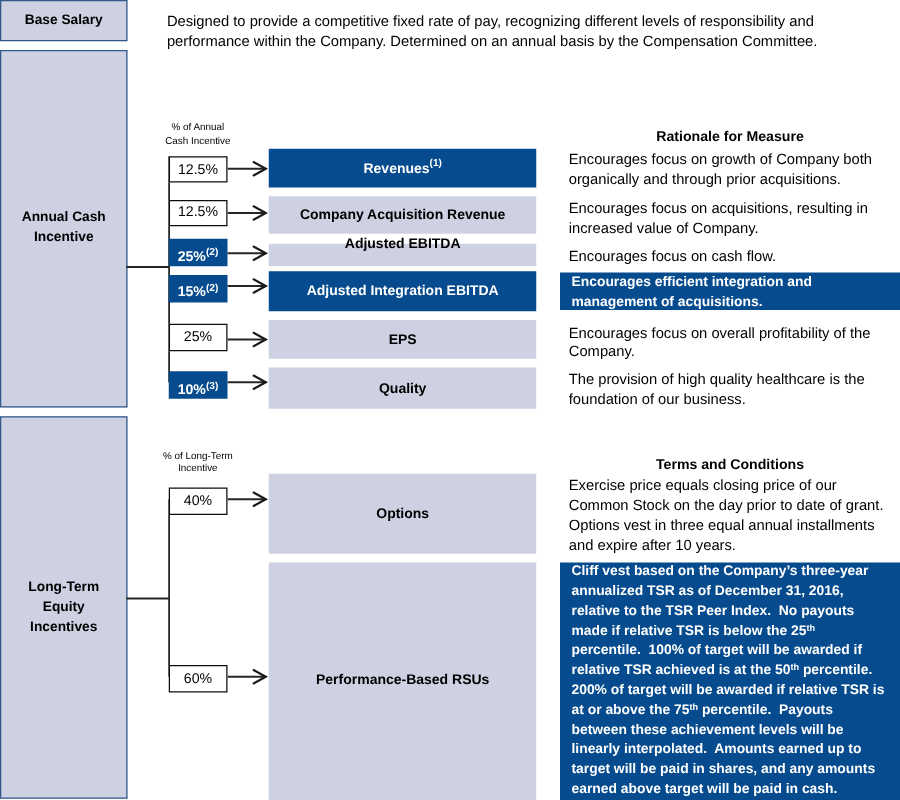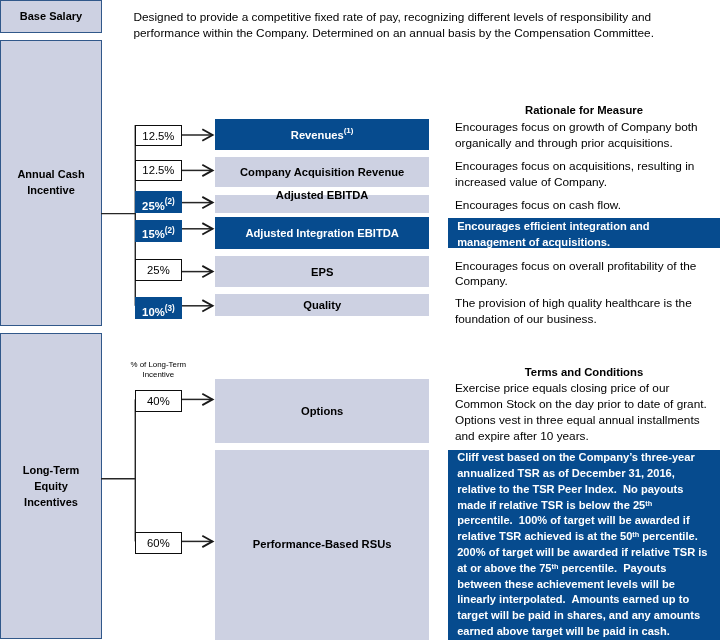--- a/index.html
+++ b/index.html
@@ -75,20 +75,21 @@
         <path d="M 202.3 300.1 L 212.6 305.8 L 202.3 311.5" fill="none" stroke="#1A1A1A" stroke-width="1.8" stroke-linecap="butt"></path>
         <line x1="135.3" y1="399.4" x2="135.3" y2="541.4" stroke="#262626" stroke-width="1.45"></line>
         <line x1="101" y1="478.8" x2="136" y2="478.8" stroke="#262626" stroke-width="1.45"></line>
         <line x1="182" y1="399.4" x2="212.6" y2="399.4" stroke="#262626" stroke-width="1.5"></line>
         <path d="M 202.3 393.7 L 212.6 399.4 L 202.3 405.09999999999997" fill="none" stroke="#1A1A1A" stroke-width="1.8" stroke-linecap="butt"></path>
         <line x1="182" y1="541.4" x2="212.6" y2="541.4" stroke="#262626" stroke-width="1.5"></line>
         <path d="M 202.3 535.6999999999999 L 212.6 541.4 L 202.3 547.1" fill="none" stroke="#1A1A1A" stroke-width="1.8" stroke-linecap="butt"></path>
       </g>
     </svg>
 
+  <div class="cap" style="left:108.3px;top:97.3px;width:100px;">% of Annual<br>Cash Incentive</div>
   <div class="cap" style="left:108.3px;top:359.5px;width:100px;">% of Long-Term<br>Incentive</div>
 
   <div class="rathead" style="left:455px;top:103.6px;width:258px;">Rationale for Measure</div>
   <div class="rathead" style="left:455px;top:365.8px;width:258px;">Terms and Conditions</div>
 
   <div id="dyn">
       <div class="pct white" style="left:134.8px;top:124.9px;width:47.19999999999999px;height:21.6px;">12.5%</div>
       <div class="bar blue" style="left:215px;top:118.7px;width:214.3px;height:31.7px;">Revenues<sup>(1)</sup></div>
       <div class="rat" style="left:455px;top:120.2px;">Encourages focus on growth of Company both<br>organically and through prior acquisitions.</div>
       <div class="pct white" style="left:134.8px;top:159.6px;width:47.19999999999999px;height:21.4px;">12.5%</div>
@@ -97,21 +98,21 @@
       <div class="pct blue" style="left:134.8px;top:191.4px;width:47.19999999999999px;height:21.2px;padding-top:7.4px;">25%<sup>(2)</sup></div>
       <div class="bar light" style="left:215px;top:194.6px;width:214.3px;height:17px;padding-bottom:18px;">Adjusted EBITDA</div>
       <div class="rat" style="left:455px;top:197.5px;">Encourages focus on cash flow.</div>
       <div class="pct blue" style="left:134.8px;top:220px;width:47.19999999999999px;height:21.6px;padding-top:7.4px;">15%<sup>(2)</sup></div>
       <div class="bar blue" style="left:215px;top:217.4px;width:214.3px;height:31.6px;">Adjusted Integration EBITDA</div>
       <div class="ratbox" style="left:448.4px;top:217.5px;width:271.6px;height:30.8px;padding-left:8.8px;padding-top:1.3px;">Encourages efficient integration and<br>management of acquisitions.</div>
       <div class="pct white" style="left:134.8px;top:258.8px;width:47.19999999999999px;height:22.4px;">25%</div>
       <div class="bar light" style="left:215px;top:256.3px;width:214.3px;height:30.6px;">EPS</div>
       <div class="rat" style="left:455px;top:258.6px;">Encourages focus on overall profitability of the<br>Company.</div>
       <div class="pct blue" style="left:134.8px;top:297.4px;width:47.19999999999999px;height:21.9px;padding-top:7.4px;">10%<sup>(3)</sup></div>
-      <div class="bar light" style="left:215px;top:294.4px;width:214.3px;height:22px;">Quality</div>
+      <div class="bar light" style="left:215px;top:294.4px;width:214.3px;height:33px;">Quality</div>
       <div class="rat" style="left:455px;top:295.9px;">The provision of high quality healthcare is the<br>foundation of our business.</div>
       <div class="pct white" style="left:134.8px;top:389.8px;width:47.19999999999999px;height:22.3px;">40%</div>
       <div class="bar light" style="left:215px;top:378.9px;width:214.3px;height:64.4px;">Options</div>
       <div class="rat" style="left:455px;top:381.4px;">Exercise price equals closing price of our<br>Common Stock on the day prior to date of grant.<br>Options vest in three equal annual installments<br>and expire after 10 years.</div>
       <div class="pct white" style="left:134.8px;top:531.8px;width:47.19999999999999px;height:22.3px;">60%</div>
       <div class="bar light" style="left:215px;top:449.8px;width:214.3px;height:190.2px;padding-bottom:2px;">Performance-Based RSUs</div>
       <div class="ratbox" style="left:448.4px;top:449.9px;width:271.6px;height:190.1px;padding-left:8.8px;padding-top:0.4px;">Cliff vest based on the Company’s three-year<br>annualized TSR as of December 31, 2016,<br>relative to the TSR Peer Index.&nbsp; No payouts<br>made if relative TSR is below the 25<sup>th</sup><br>percentile.&nbsp; 100% of target will be awarded if<br>relative TSR achieved is at the 50<sup>th</sup> percentile.<br>200% of target will be awarded if relative TSR is<br>at or above the 75<sup>th</sup> percentile.&nbsp; Payouts<br>between these achievement levels will be<br>linearly interpolated.&nbsp; Amounts earned up to<br>target will be paid in shares, and any amounts<br>earned above target will be paid in cash.</div>
     </div>
 </div>
 

